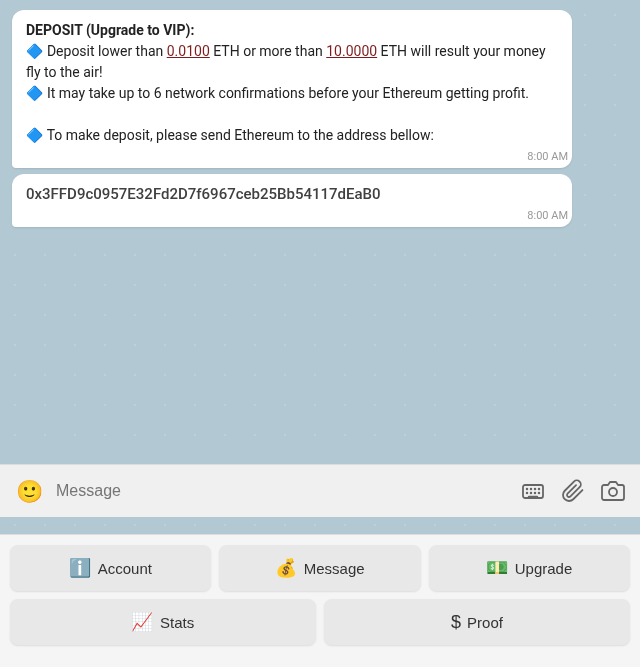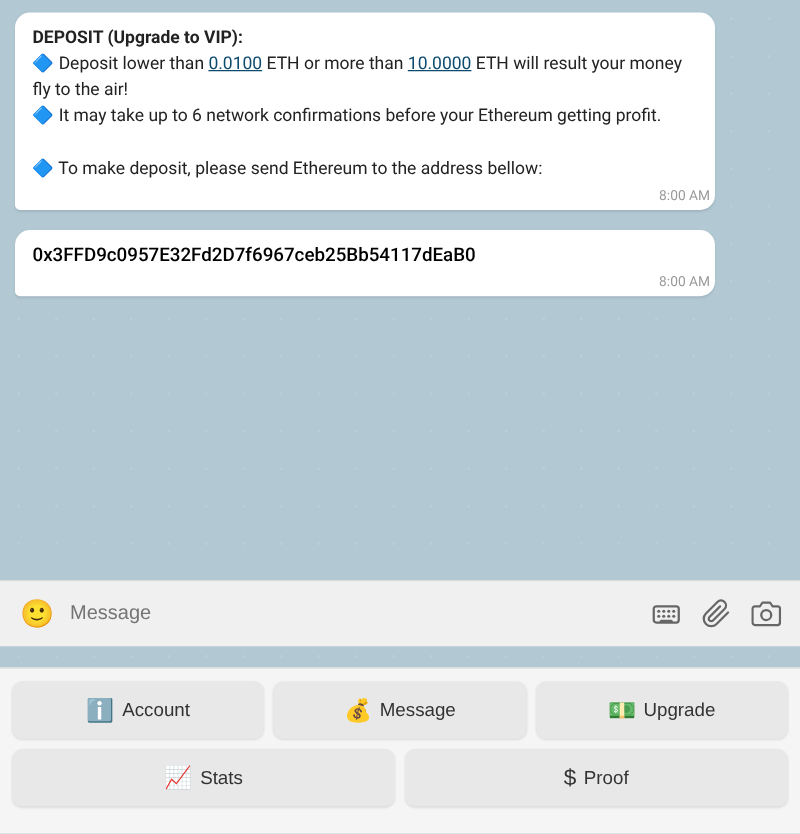--- a/index.html
+++ b/index.html
@@ -21,21 +21,21 @@
       background-size: 30px 30px;
       z-index: 0;
     }
 
     .chat-area {
       position: relative;
       z-index: 1;
       padding: 10px 12px;
       display: flex;
       flex-direction: column;
-      gap: 16px;
+      gap: 6px;
     }
 
     
     .message-bubble {
       background: #ffffff;
       border-radius: 12px 12px 12px 4px;
       padding: 10px 14px 22px 14px;
       max-width: 560px;
       position: relative;
       box-shadow: 0 1px 2px rgba(0,0,0,0.1);
@@ -49,21 +49,21 @@
 
     .message-text .title {
       font-weight: bold;
     }
 
     .message-text .diamond {
       color: #4a90d9;
     }
 
     .message-text a {
-      color: #0c4a6e;
+      color: #7f1d1d;
     }
 
     .message-time {
       position: absolute;
       bottom: 5px;
       right: 4px;
       font-size: 11px;
       color: #999;
     }
 
@@ -72,21 +72,21 @@
       background: #ffffff;
       border-radius: 12px 12px 12px 4px;
       padding: 10px 14px 22px 14px;
       max-width: 560px;
       position: relative;
       box-shadow: 0 1px 2px rgba(0,0,0,0.1);
     }
 
     .address-text {
       font-size: 15px;
-      color: #000000;
+      color: #404040;
       font-weight: 500;
       word-break: break-all;
       line-height: 1.4;
     }
 
     
     .input-area {
       position: absolute;
       bottom: 150px;
       left: 0;

